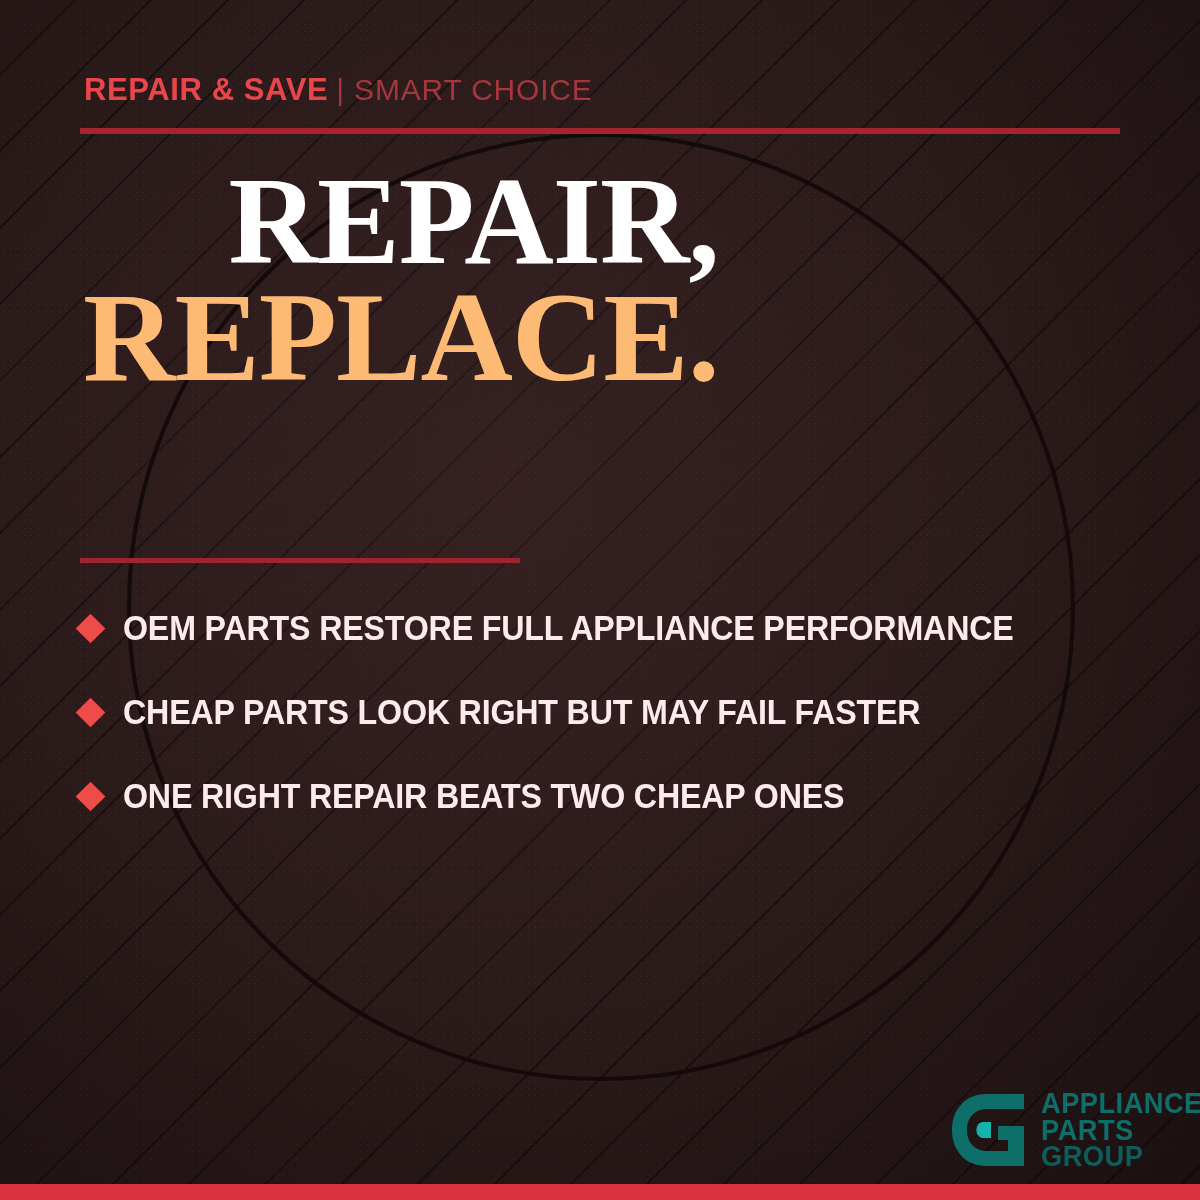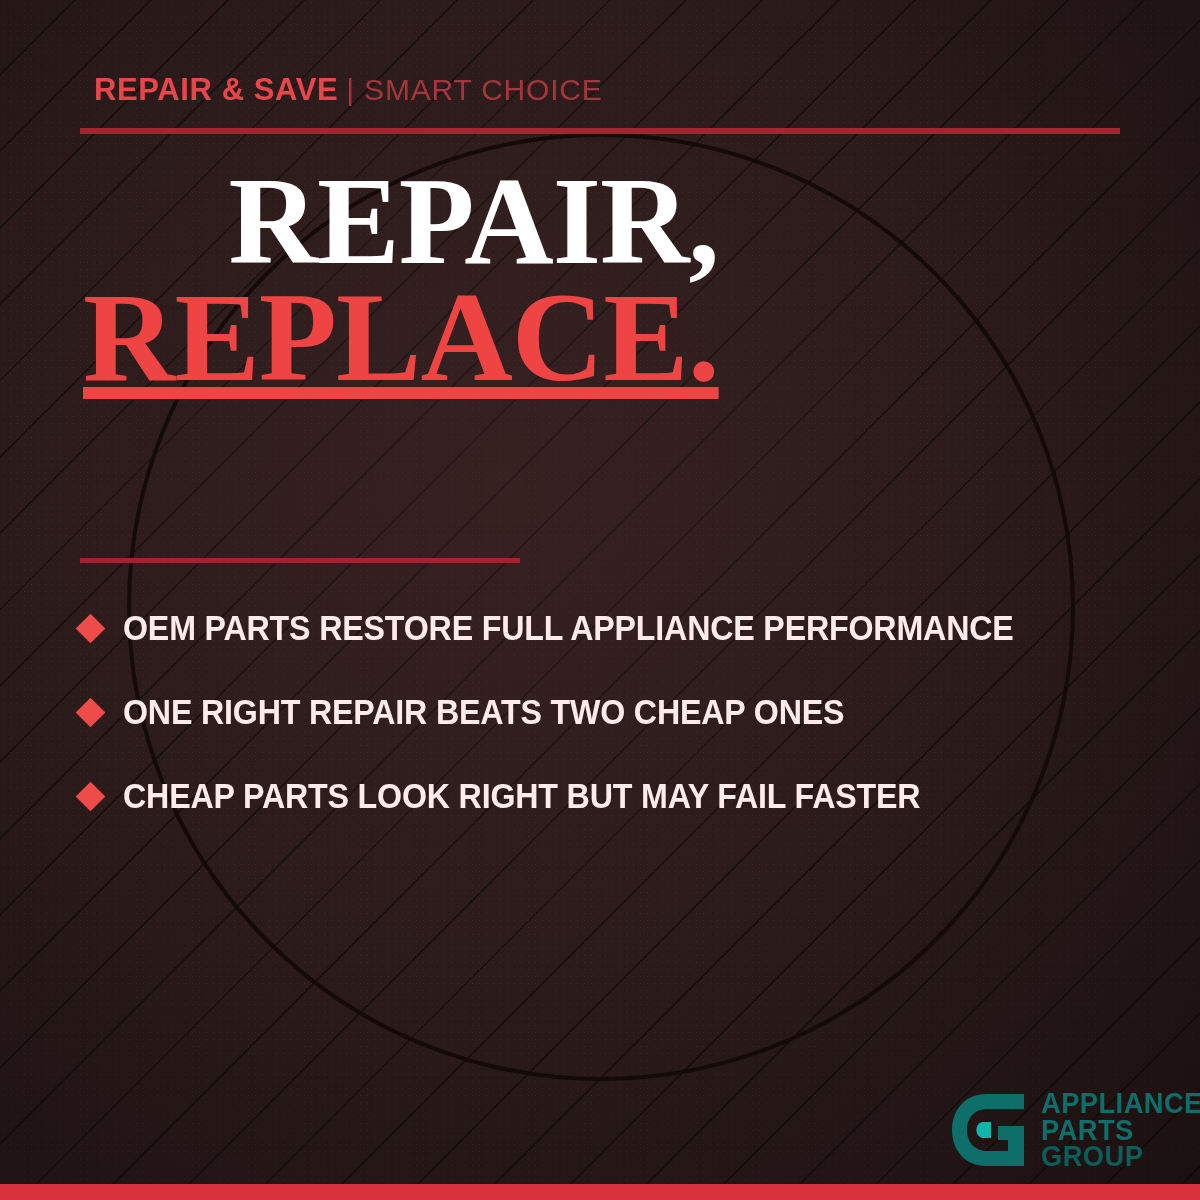--- a/index.html
+++ b/index.html
@@ -54,21 +54,21 @@
     border:4px solid #130a0a;
     opacity:0.95;
     pointer-events:none;
   }
 
   
   .content { position:relative; z-index:5; width:1200px; height:1200px; }
 
   
   .eyebrow {
-    position:absolute; left:94px; top:74px;
+    position:absolute; left:84px; top:74px;
     white-space:nowrap;
     line-height:1;
   }
   .eyebrow .kicker {
     font-size:31px; font-weight:bold; letter-spacing:0.6px;
     color:#e8464b;
   }
   .eyebrow .sub {
     font-size:30px; font-weight:normal; letter-spacing:0.8px;
     color:#a6363d;
@@ -86,21 +86,21 @@
     position:absolute; left:83px; top:165px;
     font-family:"Liberation Serif", "DejaVu Serif", serif;
     font-weight:bold;
     font-size:124px;
     line-height:0.92;
     letter-spacing:-1px;
     text-transform:uppercase;
     text-align:right;
   }
   .headline .l1, .headline .l2 { color:#ffffff; display:block; }
-  .headline .l3 { color:#ef4444; display:block; font-size:128px;text-decoration:underline; }
+  .headline .l3 { color:#fdba74; display:block; font-size:128px; }
 
   .mid-rule {
     position:absolute; left:80px; top:558px;
     width:440px; height:5px;
     background:#9e2430;
   }
 
   
   .bullets {
     position:absolute; left:80px; top:586px;
@@ -183,26 +183,26 @@
 
     <div class="bullets">
 
       <div class="bullet-row">
         <span class="diamond"></span>
         <span class="bullet-text">OEM PARTS RESTORE FULL APPLIANCE PERFORMANCE</span>
       </div>
 
       <div class="bullet-row">
         <span class="diamond"></span>
-        <span class="bullet-text">ONE RIGHT REPAIR BEATS TWO CHEAP ONES</span>
+        <span class="bullet-text">CHEAP PARTS LOOK RIGHT BUT MAY FAIL FASTER</span>
       </div>
 
       <div class="bullet-row">
         <span class="diamond"></span>
-        <span class="bullet-text">CHEAP PARTS LOOK RIGHT BUT MAY FAIL FASTER</span>
+        <span class="bullet-text">ONE RIGHT REPAIR BEATS TWO CHEAP ONES</span>
       </div>
 
 
     </div>
 
     <div class="logo">
       <span class="logo-mark">
         <svg viewBox="0 0 84 84" width="84" height="84" aria-hidden="true">
           <path d="M78 6 H40 C20 6 6 21 6 42 C6 63 20 78 40 78 H78 V38 H52 V52 H62 V63 H41 C28.5 63 21 54 21 42 C21 30 28.5 21 41 21 H78 Z" fill="#0e6e6a"></path>
           <path d="M36 34 A8.5 8.5 0 0 0 36 50 L45 50 L45 34 Z" fill="#14b3ac"></path>

